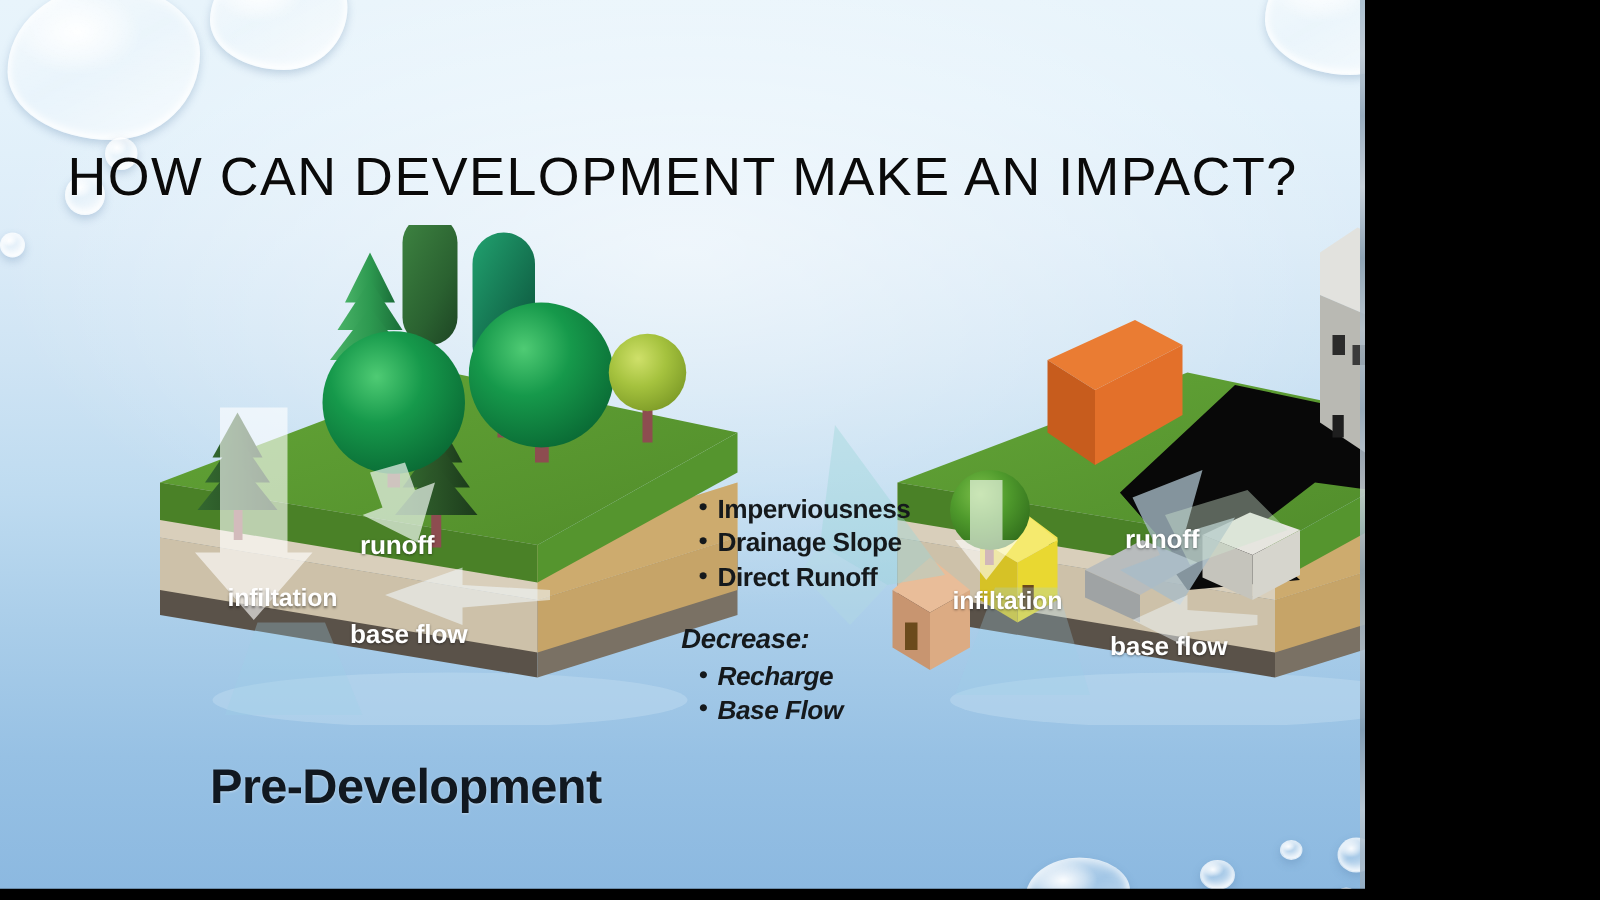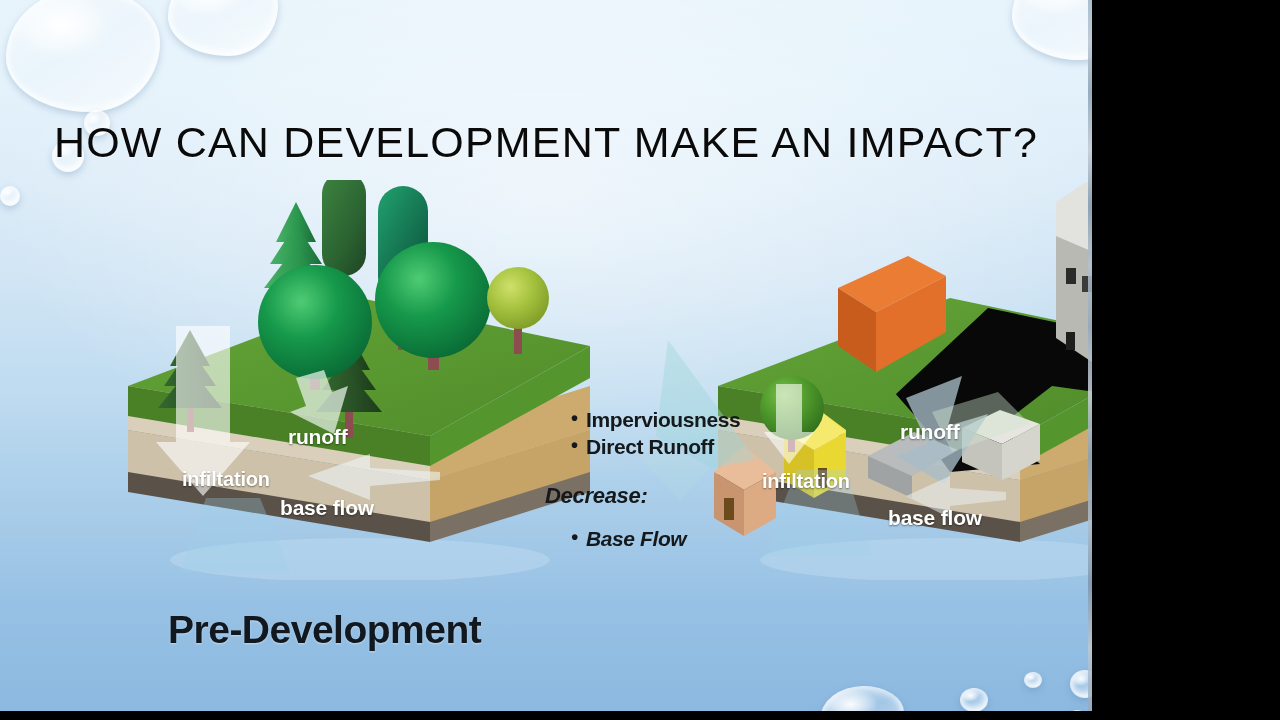--- a/index.html
+++ b/index.html
@@ -116,21 +116,21 @@
   #center-text .grp { margin-bottom: 22px; }
   #center-text .grp:last-child { margin-bottom: 0; font-style: italic; }
   #center-text .hd {
     font-size: 22px;
     font-weight: bold;
     letter-spacing: -0.3px;
     margin-bottom: 2px;
   }
   #center-text ul {
     list-style: none;
-    margin: 16px;
+    margin: 4px;
     padding: 0 0 0 10px;
   }
   #center-text li {
     font-size: 21px;
     font-weight: bold;
     letter-spacing: -0.4px;
     line-height: 1.30;
     position: relative;
     padding-left: 15px;
     white-space: nowrap;
@@ -441,26 +441,28 @@
 
   <svg style="position:absolute; left:560px; top:340px; width:200px; height:180px; pointer-events:none;" viewBox="0 0 200 180">
     <path d="M 108 0 L 196 120 L 150 128 L 96 96 Z" fill="#9ed6d8" opacity="0.42"></path>
     <path d="M 96 96 L 150 128 L 120 160 L 80 118 Z" fill="#b4dee0" opacity="0.32"></path>
   </svg>
 
   <div id="center-text">
     <div class="grp">
       <ul>
         <li>Imperviousness</li>
+        <li>Drainage Slope</li>
         <li>Direct Runoff</li>
       </ul>
     </div>
     <div class="grp">
       <div class="hd">Decrease:</div>
       <ul>
+        <li>Recharge</li>
         <li>Base Flow</li>
       </ul>
     </div>
   </div>
 
   <div class="caption" id="cap-pre">Pre-Development</div>
 
   <div id="edge-strip"></div>
   <div id="bottom-bar"></div>
 </div>

